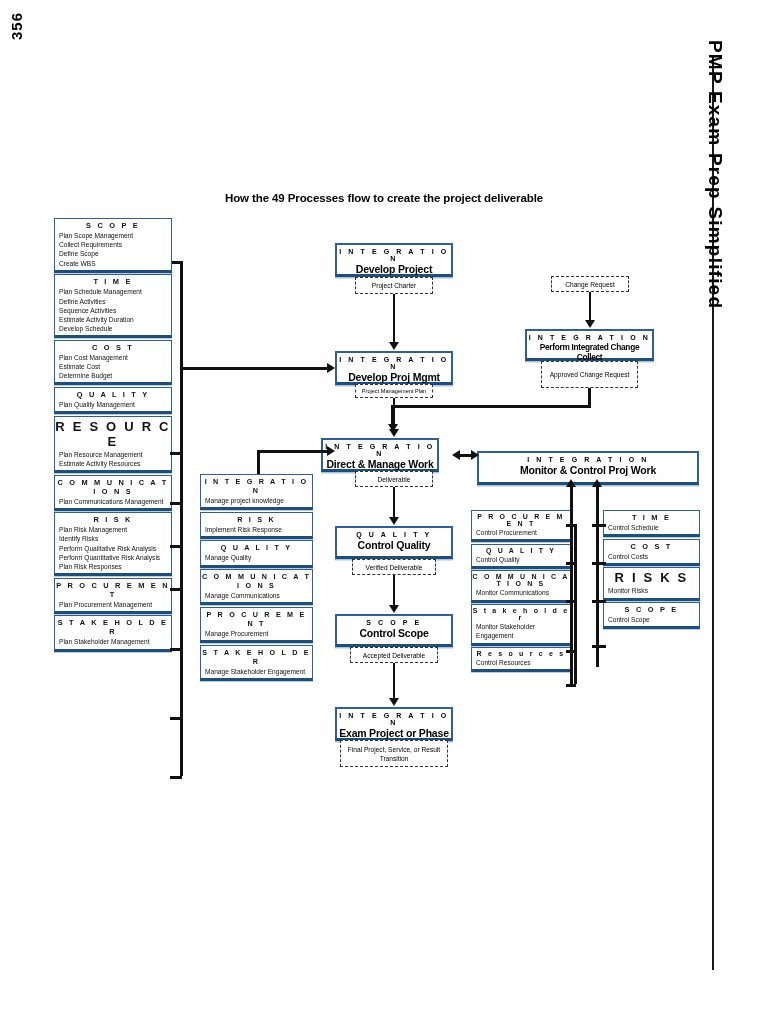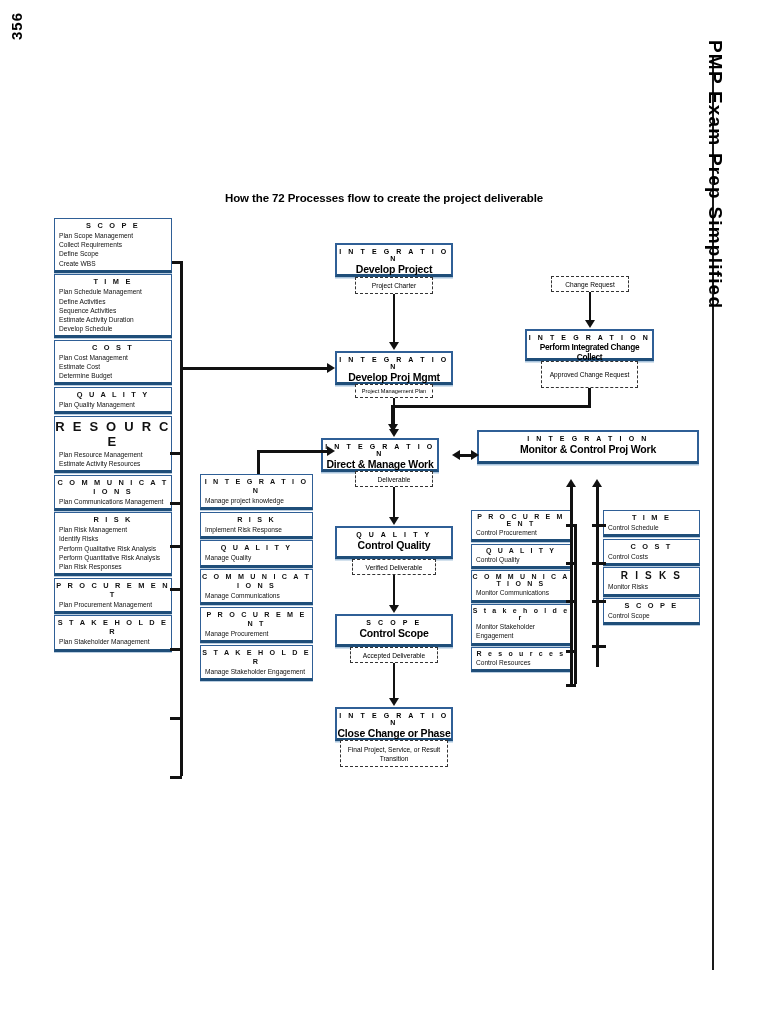--- a/index.html
+++ b/index.html
@@ -92,21 +92,21 @@
 </style>
 </head>
 <body>
 
 <div id="page">
 
   <div class="page-number">356</div>
   <div class="vrule"></div>
   <div class="book-title">PMP Exam Prep Simplified</div>
 
-  <div class="diagram-title">How the 72 Processes flow to create the project deliverable</div>
+  <div class="diagram-title">How the 49 Processes flow to create the project deliverable</div>
 
   <div class="group" id="planning-col" style="left:54px;top:218px;width:118px;">
       <div class="box">
         <span class="kg" style="font-size: 7.4px;">S C O P E</span>
         <span class="pr">Plan Scope Management</span>
         <span class="pr">Collect Requirements</span>
         <span class="pr">Define Scope</span>
         <span class="pr">Create WBS</span>
         <div style="height: 2px;"></div>
       </div>
@@ -230,21 +230,21 @@
         <span class="kg" style="font-size: 7.4px;">T I M E</span>
         <span class="pr">Control Schedule</span>
         <div style="height: 2px;"></div>
       </div>
       <div class="box">
         <span class="kg" style="font-size: 7.4px;">C O S T</span>
         <span class="pr">Control Costs</span>
         <div style="height: 2px;"></div>
       </div>
       <div class="box">
-        <span class="kg" style="font-size: 10px;">R I S K S</span>
+        <span class="kg" style="font-size: 13px;">R I S K S</span>
         <span class="pr">Monitor Risks</span>
         <div style="height: 2px;"></div>
       </div>
       <div class="box">
         <span class="kg" style="font-size: 7.4px;">S C O P E</span>
         <span class="pr">Control Scope</span>
         <div style="height: 2px;"></div>
       </div>
     </div>
 
@@ -284,40 +284,40 @@
   <div class="flowbox" style="left:335px;top:614px;width:118px;height:33px;">
     <span class="kg">S C O P E</span>
     <span class="nm">Control Scope</span>
   </div>
   <div class="artifact" style="left:350px;top:647px;width:88px;height:16px;">Accepted Deliverable</div>
   <div class="ln v" style="left:393px;top:663px;height:38px;"></div>
   <div class="arrow down" style="left:389px;top:698px;"></div>
 
   <div class="flowbox" style="left:335px;top:707px;width:118px;height:34px;">
     <span class="kg">I N T E G R A T I O N</span>
-    <span class="nm">Close Change or Phase</span>
+    <span class="nm">Exam Project or Phase</span>
   </div>
   <div class="artifact" style="left:340px;top:740px;width:108px;height:27px;">Final Project, Service, or Result Transition</div>
 
   <div class="artifact" style="left:551px;top:276px;width:78px;height:16px;">Change Request</div>
   <div class="ln v" style="left:589px;top:292px;height:30px;"></div>
   <div class="arrow down" style="left:585px;top:320px;"></div>
 
   <div class="flowbox" style="left:525px;top:329px;width:129px;height:32px;">
     <span class="kg">I N T E G R A T I O N</span>
     <span class="nm" style="font-size:8.3px;letter-spacing:-0.3px;">Perform Integrated Change Collect</span>
   </div>
   <div class="artifact" style="left:541px;top:361px;width:97px;height:27px;">Approved Change Request</div>
 
   <div class="ln thick-v" style="left:588px;top:388px;height:19px;"></div>
   <div class="ln thick-h" style="left:391px;top:405px;width:200px;"></div>
   <div class="ln thick-v" style="left:391px;top:405px;height:22px;"></div>
   <div class="arrow down" style="left:388px;top:424px;"></div>
 
-  <div class="flowbox" style="left:477px;top:430px;width:222px;height:34px;">
+  <div class="flowbox" style="left:477px;top:451px;width:222px;height:34px;">
     <span class="kg">I N T E G R A T I O N</span>
     <span class="nm">Monitor &amp; Control Proj Work</span>
   </div>
 
   <div class="ln thick-h" style="left:457px;top:454px;width:18px;"></div>
   <div class="arrow left" style="left:452px;top:450px;"></div>
   <div class="arrow right" style="left:471px;top:450px;"></div>
 
   <div class="ln thick-v" style="left:570px;top:487px;height:200px;"></div>
   <div class="arrow up" style="left:566px;top:479px;"></div>

